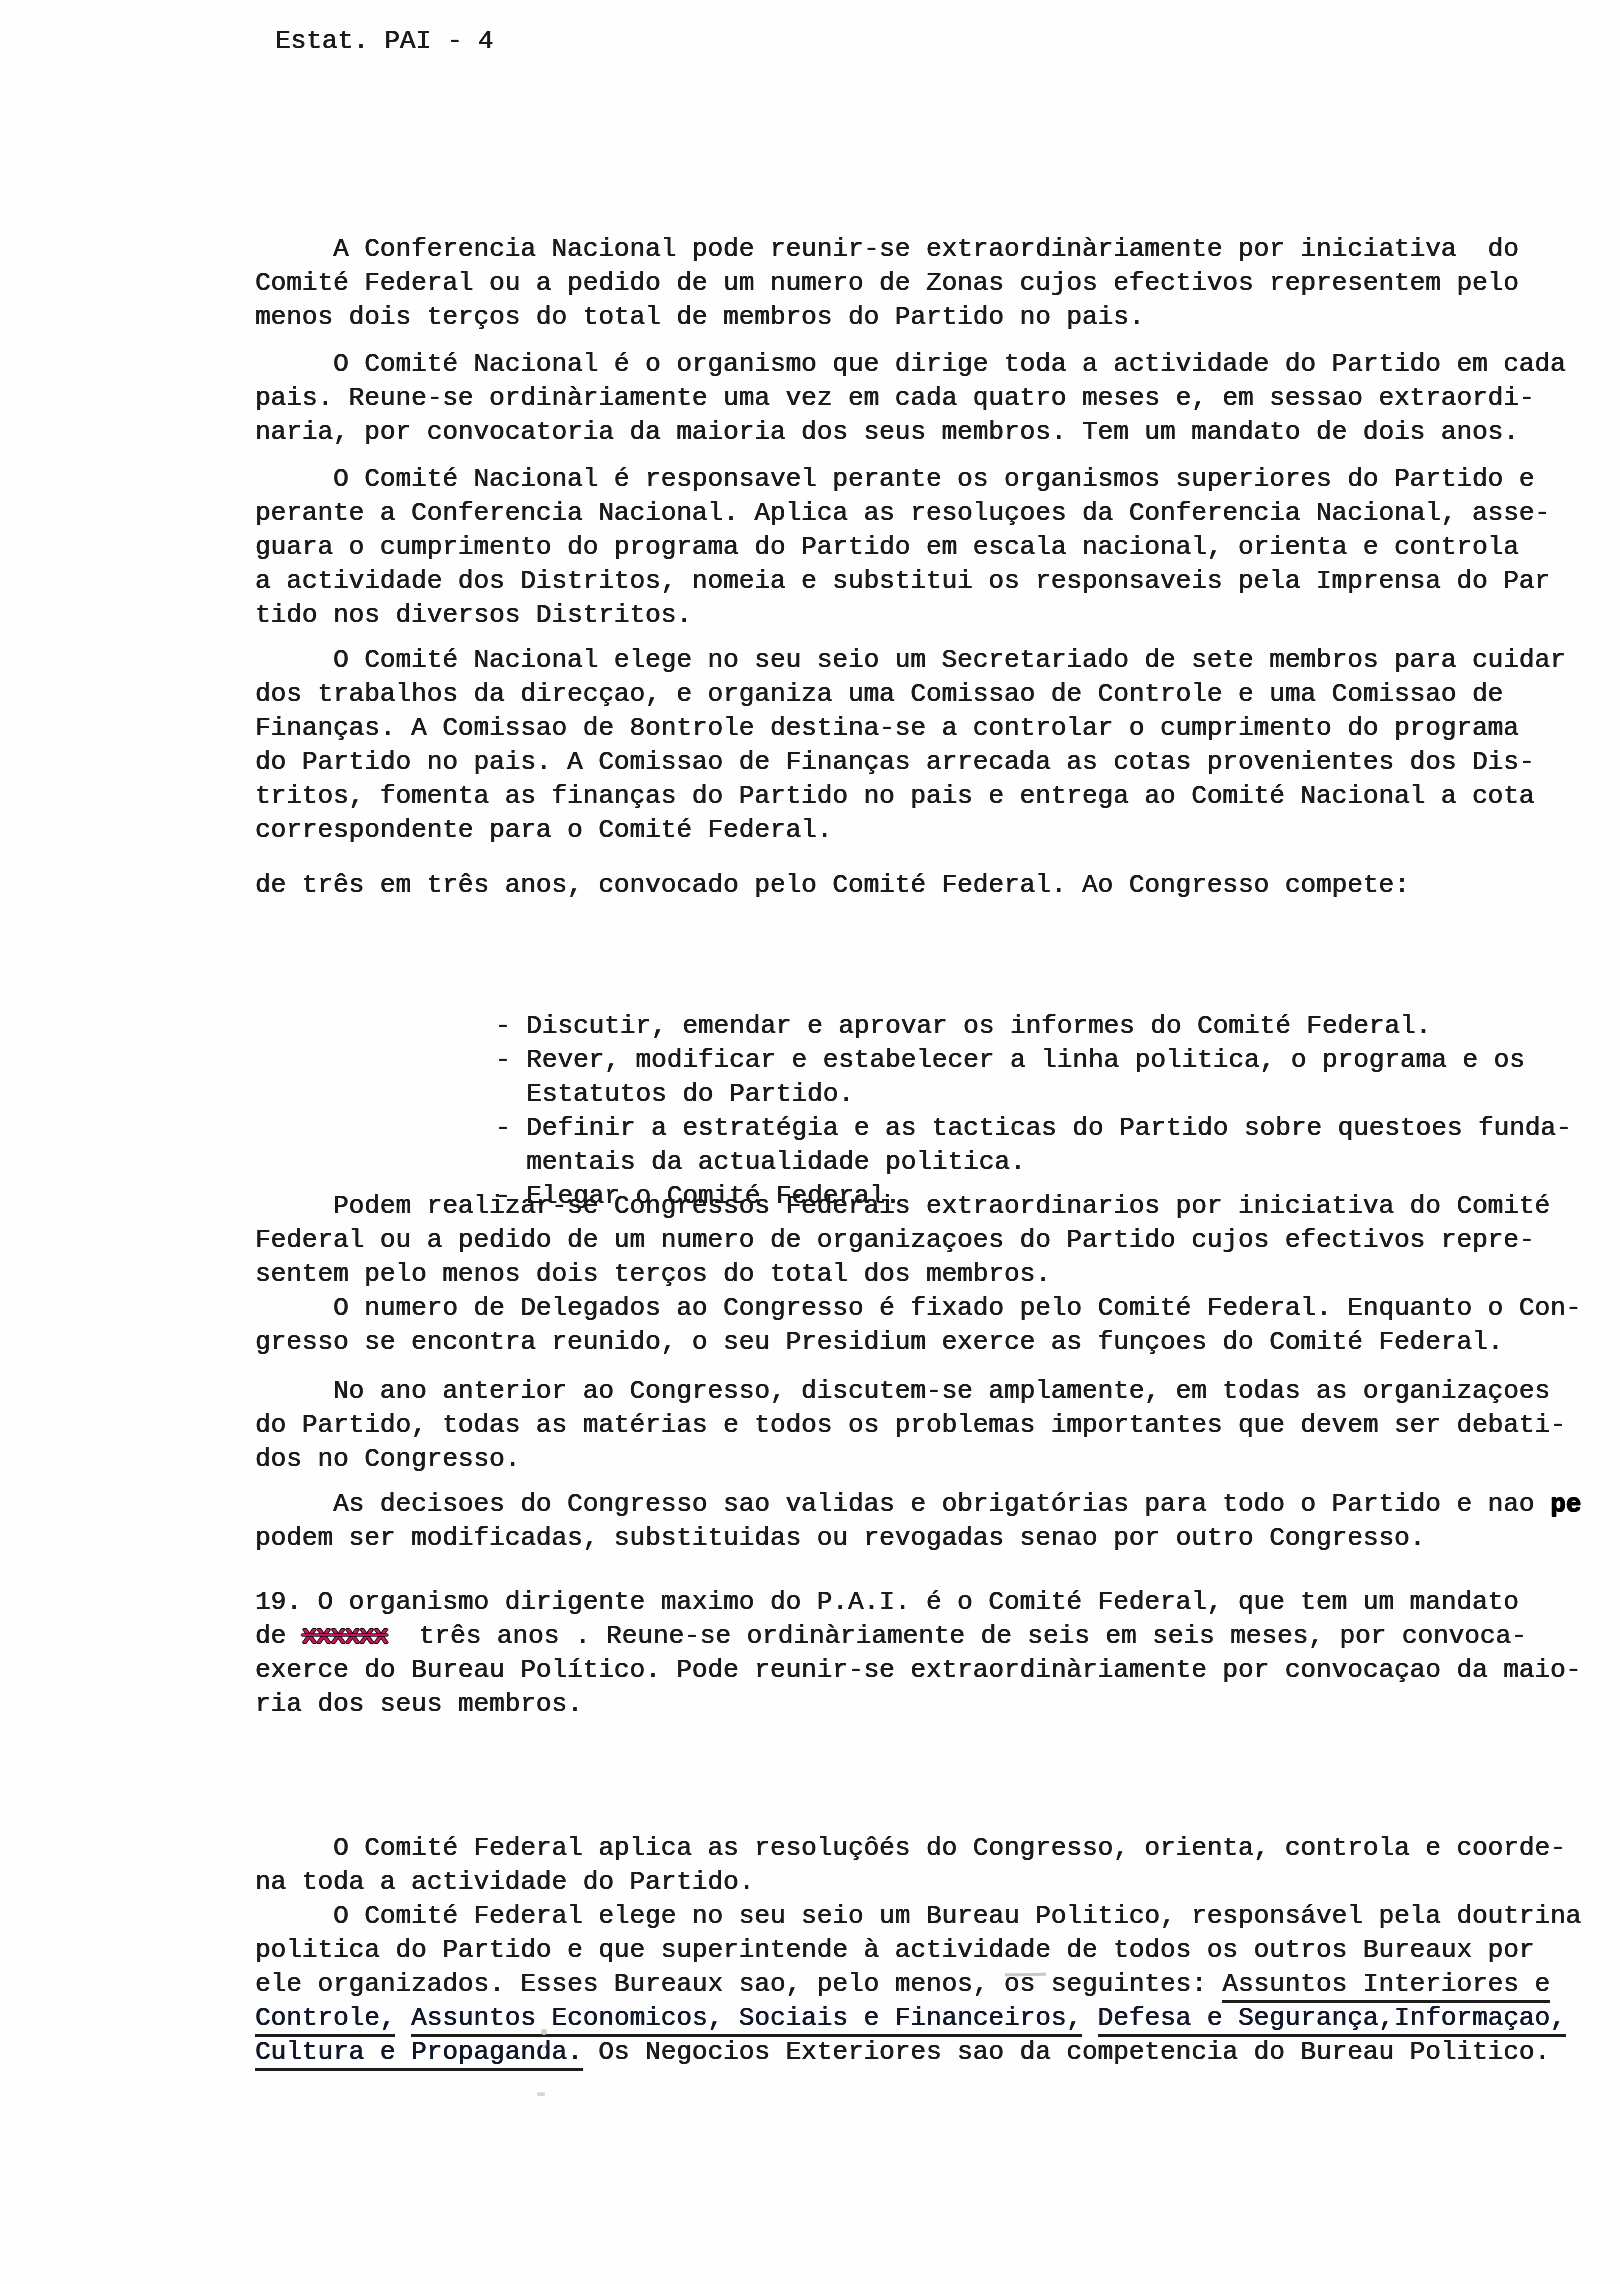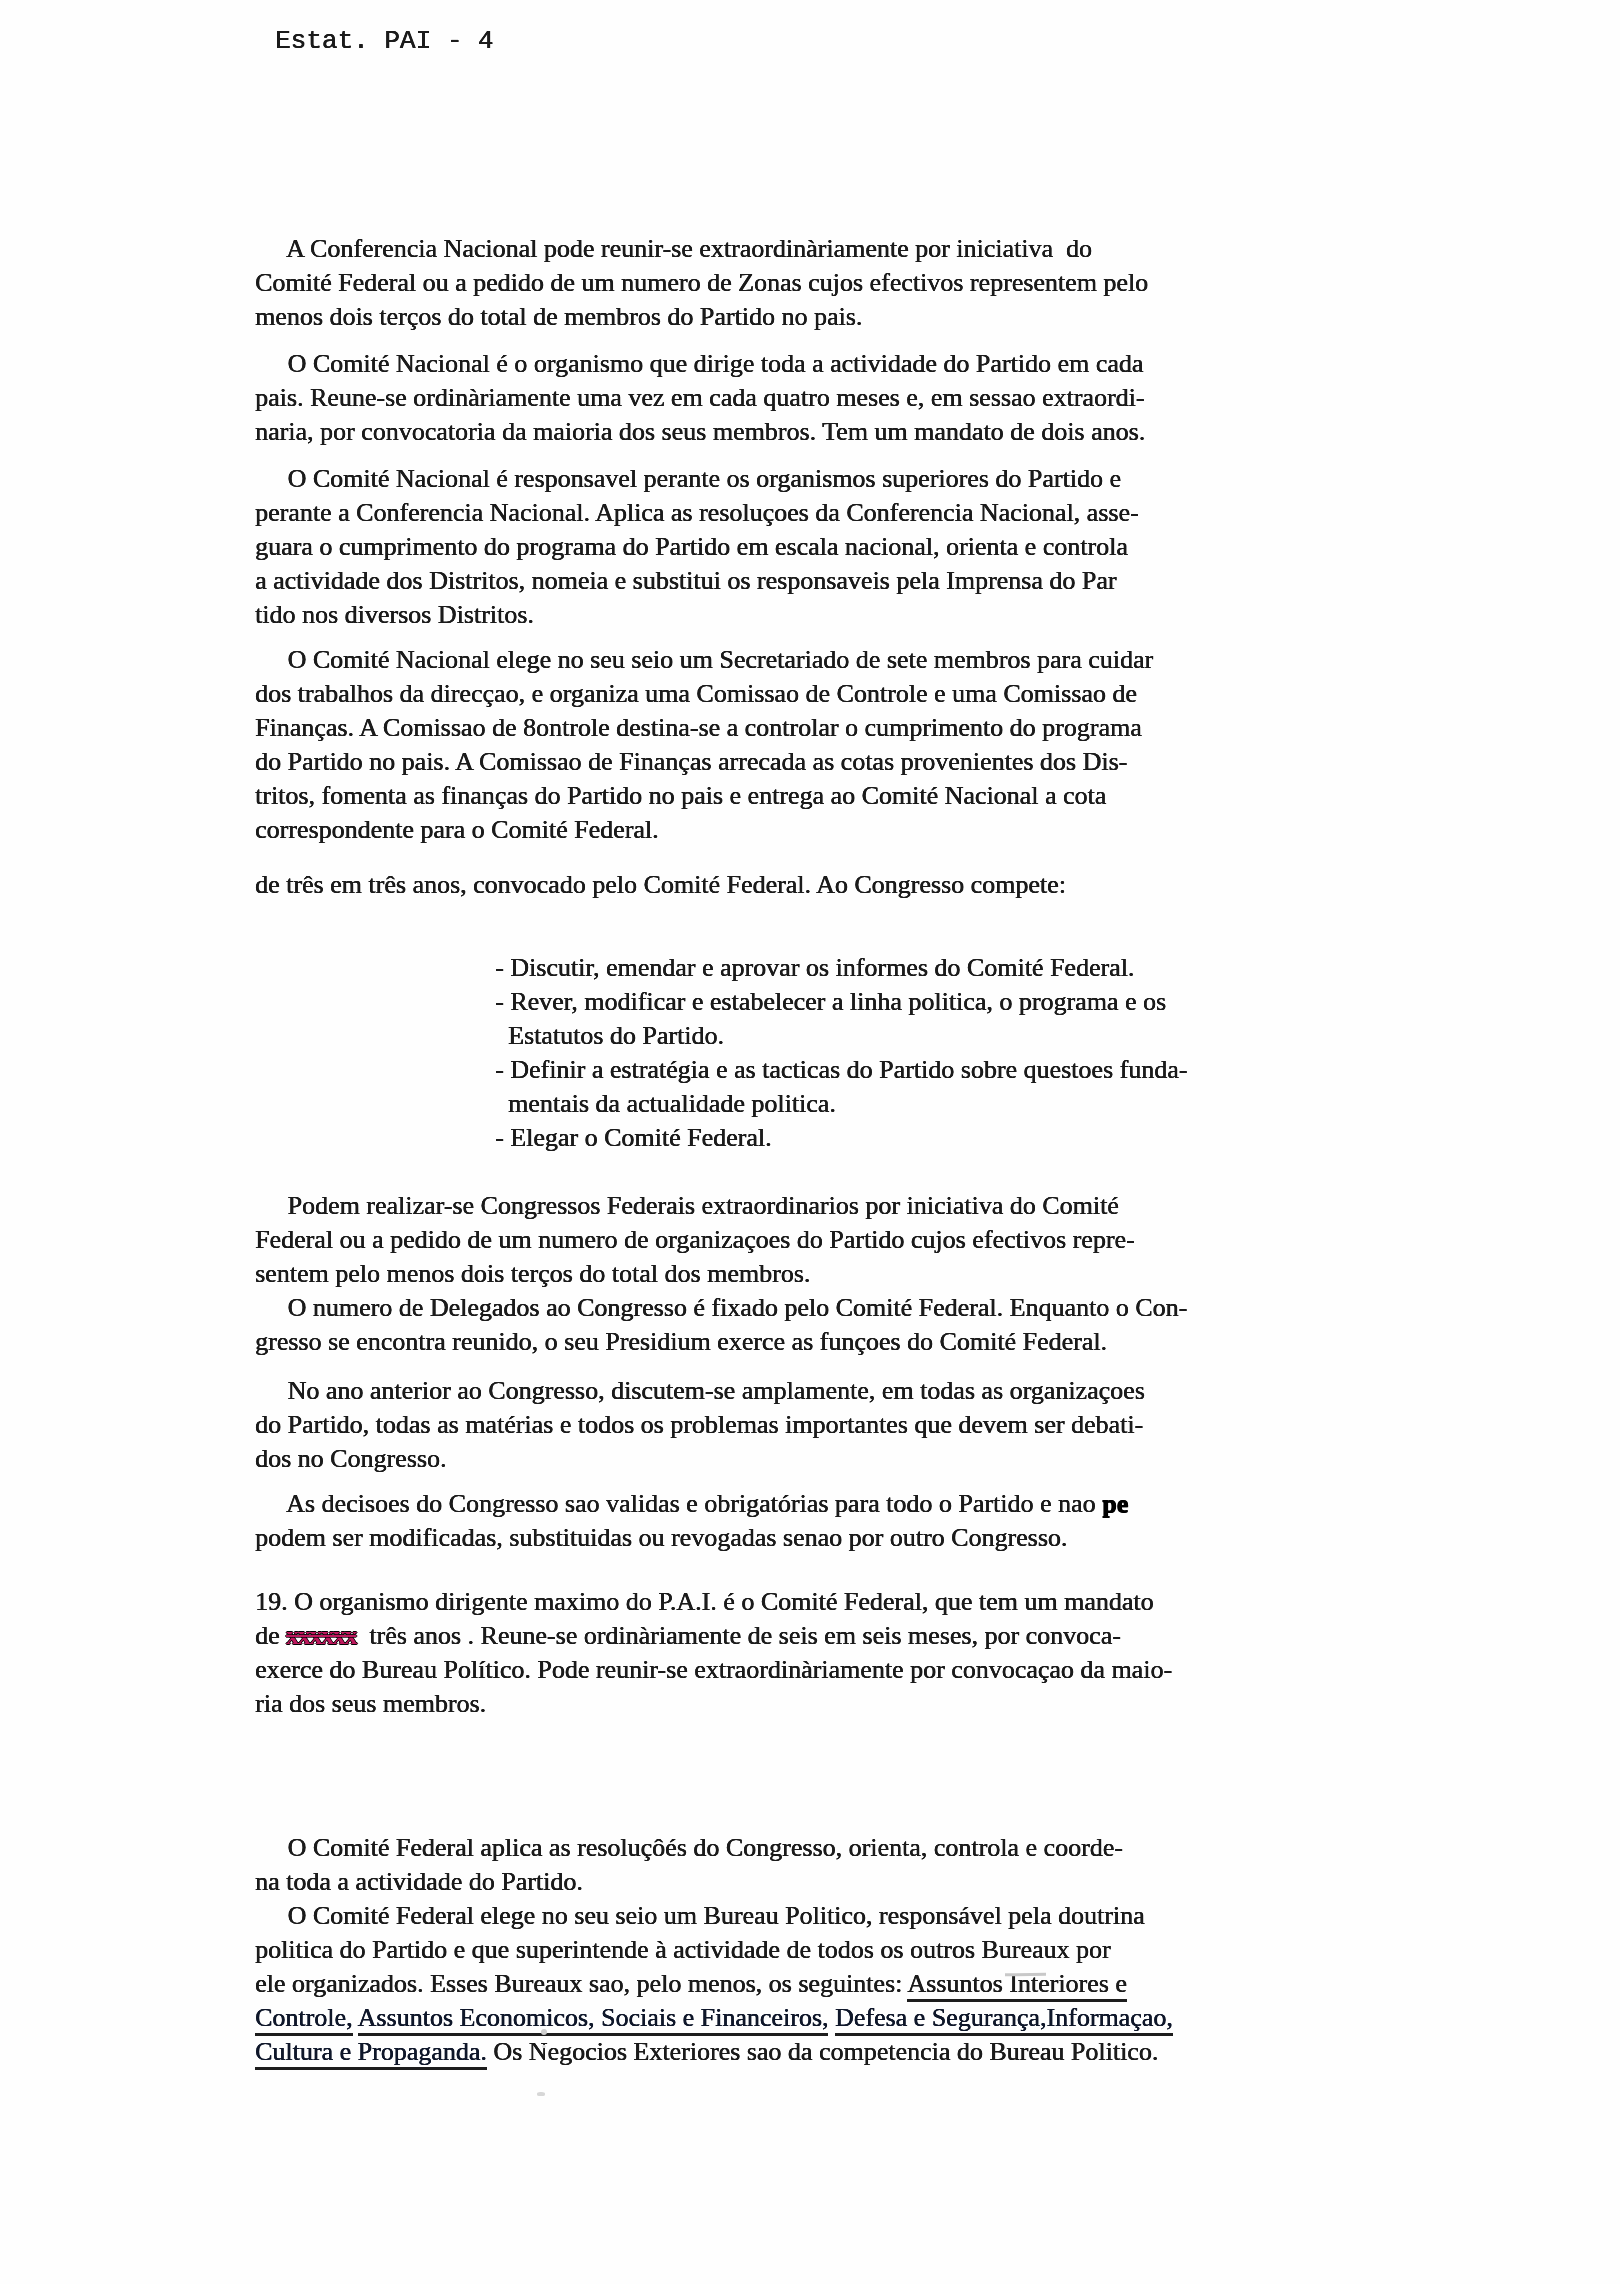--- a/index.html
+++ b/index.html
@@ -11,21 +11,20 @@
     font-size:26px;
     color:#1b1b1b;
     overflow:hidden;
   }
   .block{position:absolute;left:255px;}
   .line{
     white-space:pre;
     line-height:34px;
     height:34px;
     text-shadow:0.4px 0 0 currentColor, 0 0.3px 0 currentColor;
-    font-family:Liberation Serif, serif;
   }
   .header{
     position:absolute;left:275px;top:24px;
     white-space:pre;font-size:26px;line-height:34px;
     text-shadow:0.5px 0 0 currentColor, 0 0.4px 0 currentColor;
   }
   .u{border-bottom:3.3px solid #1d1d1d;padding-bottom:1px;}
   .xx{
     font-weight:bold;letter-spacing:-1.3px;color:#be185d;
     text-decoration:line-through;
@@ -74,21 +73,21 @@
     <div class="line">Finanças. A Comissao de 8ontrole destina-se a controlar o cumprimento do programa</div>
     <div class="line">do Partido no pais. A Comissao de Finanças arrecada as cotas provenientes dos Dis-</div>
     <div class="line">tritos, fomenta as finanças do Partido no pais e entrega ao Comité Nacional a cota</div>
     <div class="line">correspondente para o Comité Federal.</div>
   </div>
 
   <div class="block" style="top:868px">
     <div class="line">de três em três anos, convocado pelo Comité Federal. Ao Congresso compete:</div>
   </div>
 
-  <div class="block" style="top:951px;left:495px">
+  <div class="block" style="top:1009px;left:495px">
     <div class="line">- Discutir, emendar e aprovar os informes do Comité Federal.</div>
     <div class="line">- Rever, modificar e estabelecer a linha politica, o programa e os</div>
     <div class="line">  Estatutos do Partido.</div>
     <div class="line">- Definir a estratégia e as tacticas do Partido sobre questoes funda-</div>
     <div class="line">  mentais da actualidade politica.</div>
     <div class="line">- Elegar o Comité Federal.</div>
   </div>
 
   <div class="block" style="top:1189px">
     <div class="line">     Podem realizar-se Congressos Federais extraordinarios por iniciativa do Comité</div>

